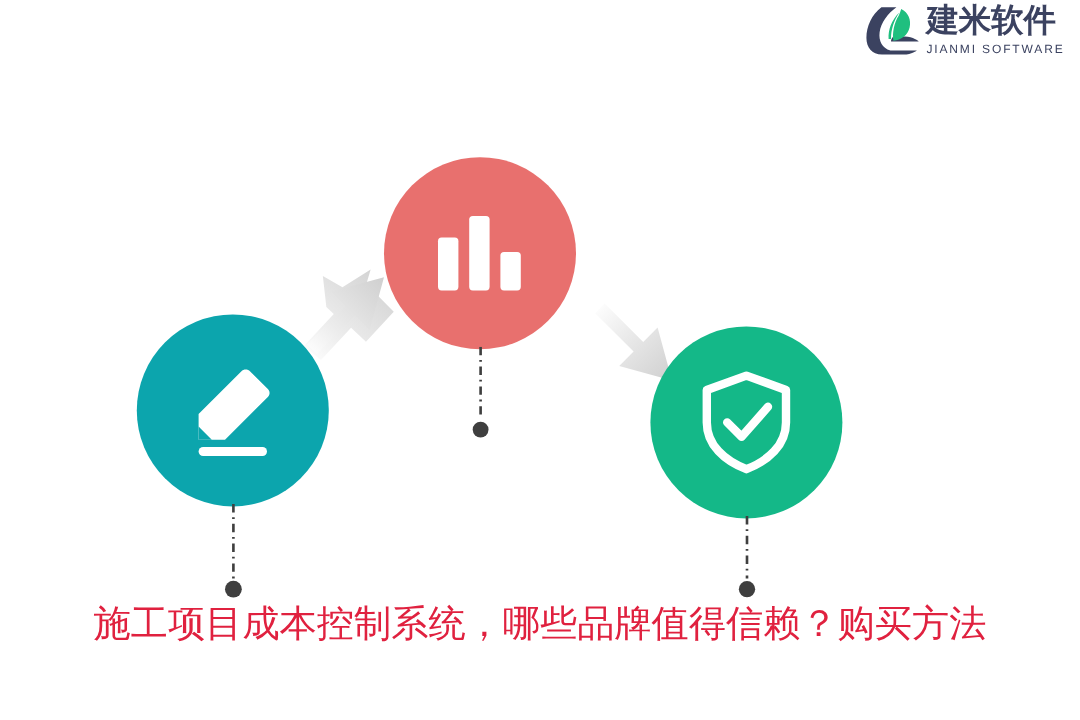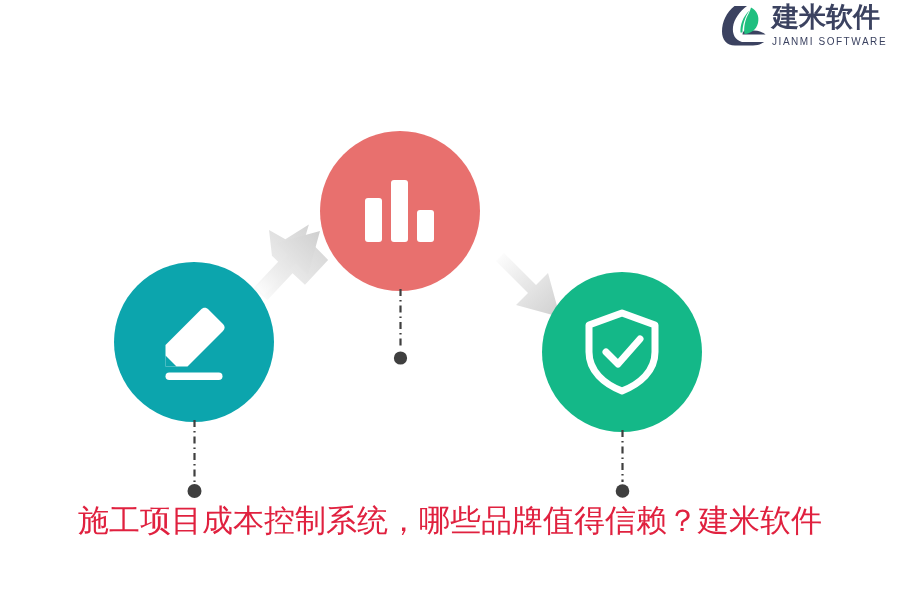--- a/index.html
+++ b/index.html
@@ -190,15 +190,15 @@
   <svg class="connector conn-chart" viewBox="0 0 17 82">
     <line x1="8.5" y1="0" x2="8.5" y2="60" stroke="#3f3f3f" stroke-width="2.2" stroke-dasharray="7 4 1.5 4"></line>
     <circle cx="8.5" cy="69" r="6.6" fill="#3f3f3f"></circle>
   </svg>
 
   <svg class="connector conn-shield" viewBox="0 0 17 72">
     <line x1="8.5" y1="0" x2="8.5" y2="52" stroke="#3f3f3f" stroke-width="2.2" stroke-dasharray="7 4 1.5 4"></line>
     <circle cx="8.5" cy="61" r="6.8" fill="#3f3f3f"></circle>
   </svg>
 
-  <div class="caption">施工项目成本控制系统，哪些品牌值得信赖？建米软件</div>
+  <div class="caption">施工项目成本控制系统，哪些品牌值得信赖？购买方法</div>
 
 </div>
 
 </body></html>

